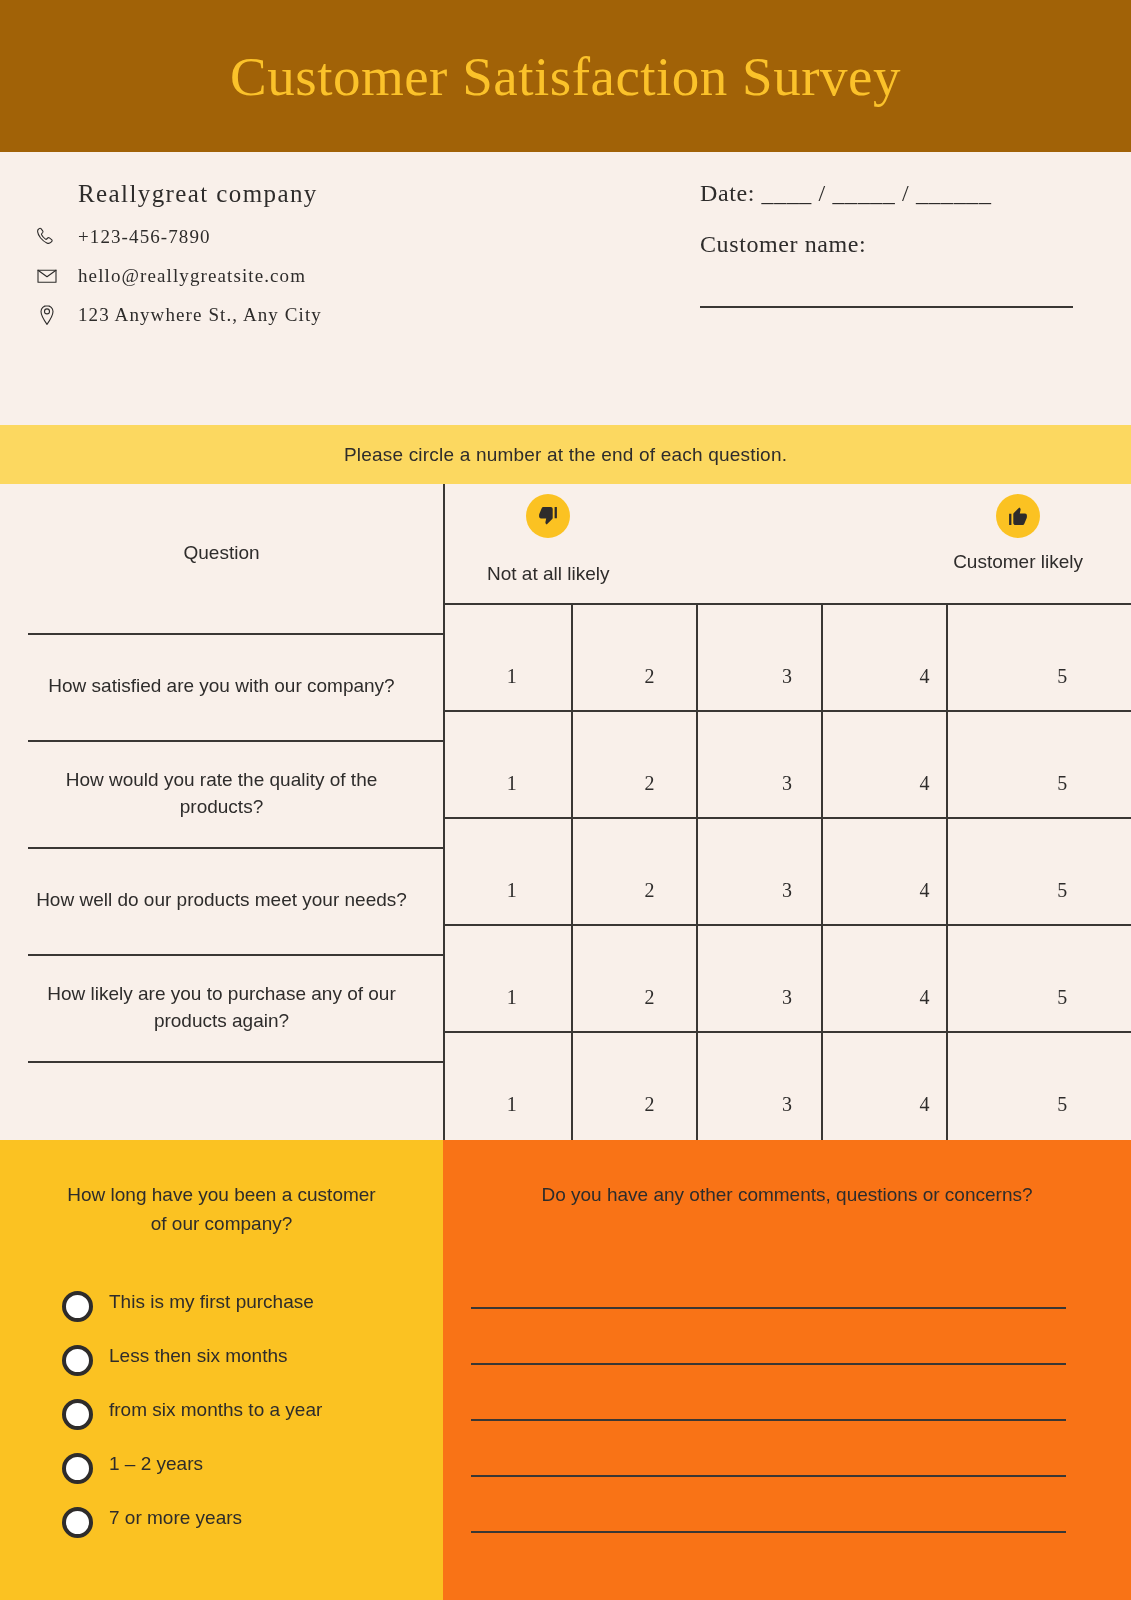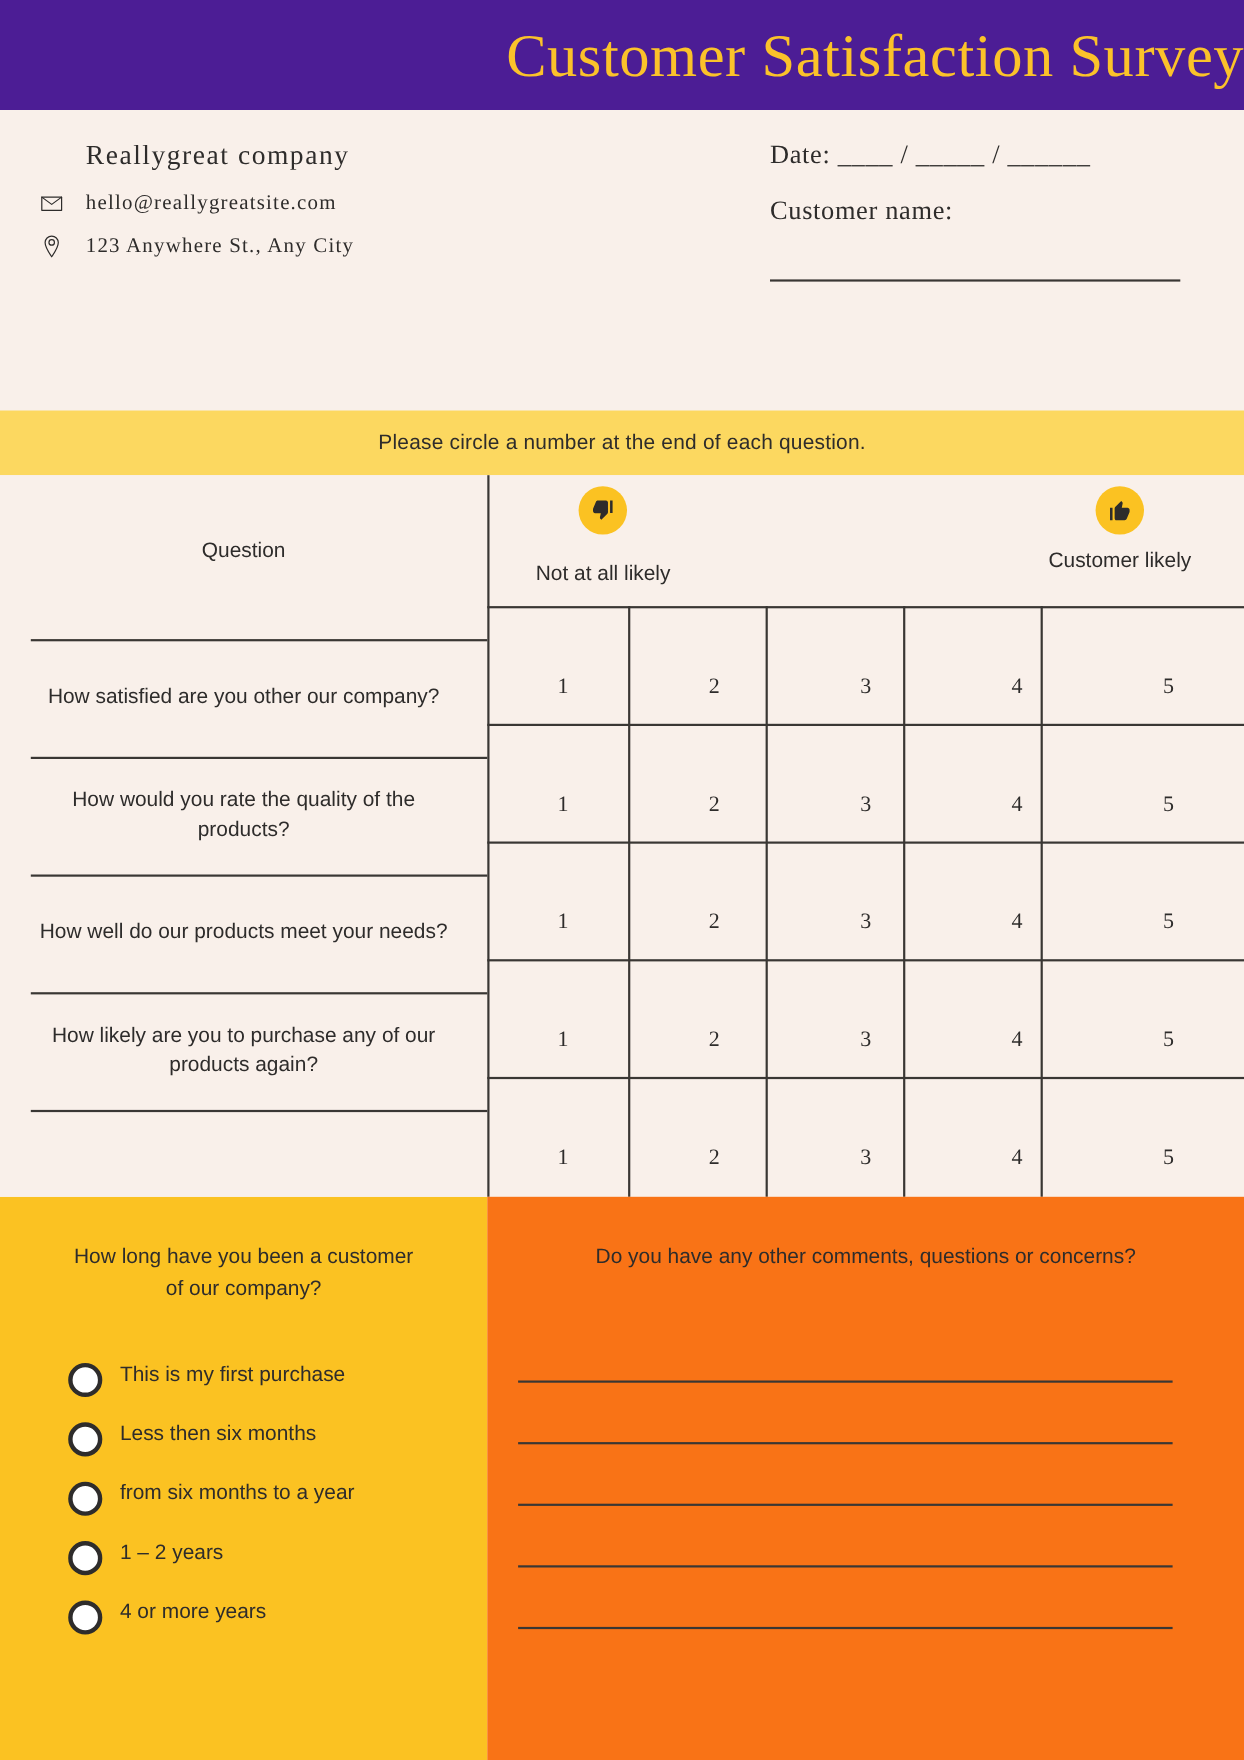--- a/index.html
+++ b/index.html
@@ -10,25 +10,25 @@
     width: 1131px;
     height: 1600px;
     background: #F9F0EA;
     font-family: "Liberation Sans", sans-serif;
     overflow: hidden;
     position: relative;
   }
 
   
   .header {
-    height: 100px;
-    background: #4c1d95;
-    display: flex;
-    align-items: center;
-    justify-content: flex-end;
+    height: 152px;
+    background: #a16207;
+    display: flex;
+    align-items: center;
+    justify-content: center;
   }
   .header-title {
     font-family: "Liberation Serif", serif;
     font-size: 55px;
     color: #FBC22A;
     letter-spacing: 0.5px;
     white-space: nowrap;
   }
 
   
@@ -281,20 +281,28 @@
 
 <div class="header">
   <div class="header-title">Customer Satisfaction Survey</div>
 </div>
 
 <div class="info">
 
   <div class="company-block">
     <div class="company-name">Reallygreat company</div>
 
+    <div class="contact-row">
+      <span class="contact-icon">
+        <svg width="24" height="24" viewBox="0 0 24 24" fill="none" stroke="#2E2C2B" stroke-width="1.1" stroke-linecap="round" stroke-linejoin="round">
+          <path d="M4.2 3.6c.5-.5 1.3-.5 1.8.1l1.7 2.1c.4.5.4 1.2 0 1.7l-1 1.1c-.3.3-.3.7-.1 1.1.7 1.5 2.3 3.3 3.9 4.4.4.3.9.2 1.2-.1l1-1c.5-.5 1.2-.5 1.7-.1l2.2 1.7c.6.5.7 1.3.2 1.8l-1 1c-1 1-2.6 1.2-4 .5-2.4-1.1-4.5-2.8-6.2-4.9C3.9 10.8 2.8 8.6 2.6 6.6c-.1-1 .3-2 1-2.6z"></path>
+        </svg>
+      </span>
+      <span class="contact-text">+123-456-7890</span>
+    </div>
 
     <div class="contact-row">
       <span class="contact-icon">
         <svg width="24" height="24" viewBox="0 0 24 24" fill="none" stroke="#2E2C2B" stroke-width="1.1" stroke-linecap="round" stroke-linejoin="round">
           <rect x="3" y="6.2" width="18" height="12"></rect>
           <path d="M3 6.2l9 6.6 9-6.6"></path>
         </svg>
       </span>
       <span class="contact-text">hello@reallygreatsite.com</span>
     </div>
@@ -344,21 +352,21 @@
           </svg>
         </span>
         <span class="scale-label">Customer likely</span>
       </div>
     </div>
   </div>
 
   <div class="row">
     <div class="cell-question">
       <div class="hrule-q"></div>
-      <span class="cell-question-text">How satisfied are you other our company?</span>
+      <span class="cell-question-text">How satisfied are you with our company?</span>
     </div>
     <div class="rating-group">
       <div class="cell-rating">1</div>
       <div class="cell-rating">2</div>
       <div class="cell-rating">3</div>
       <div class="cell-rating">4</div>
       <div class="cell-rating">5</div>
     </div>
   </div>
 
@@ -445,21 +453,21 @@
       <div class="option">
         <span class="radio"></span>
         <span class="option-label">from six months to a year</span>
       </div>
       <div class="option">
         <span class="radio"></span>
         <span class="option-label">1 – 2 years</span>
       </div>
       <div class="option">
         <span class="radio"></span>
-        <span class="option-label">4 or more years</span>
+        <span class="option-label">7 or more years</span>
       </div>
     </div>
   </div>
 
   <div class="panel-right">
     <div class="panel-heading">Do you have any other comments, questions or concerns?</div>
     <div class="write-lines">
       <div class="write-line"></div>
       <div class="write-line"></div>
       <div class="write-line"></div>

